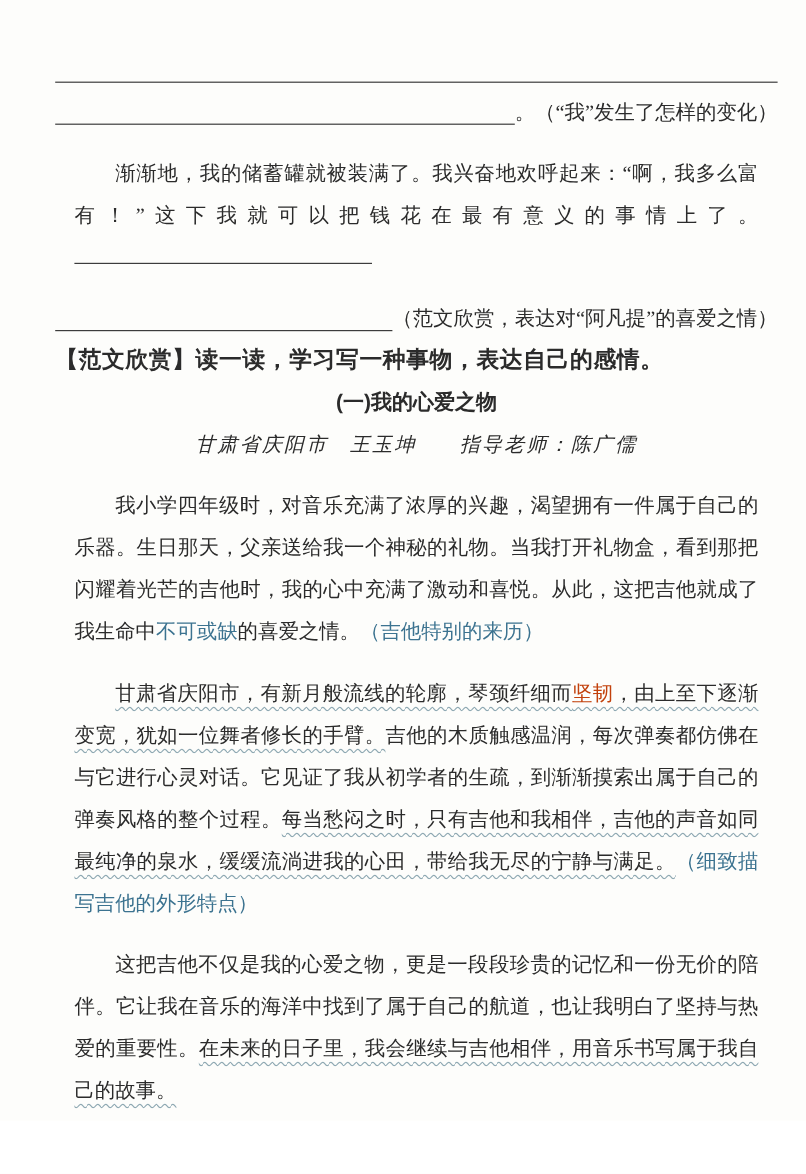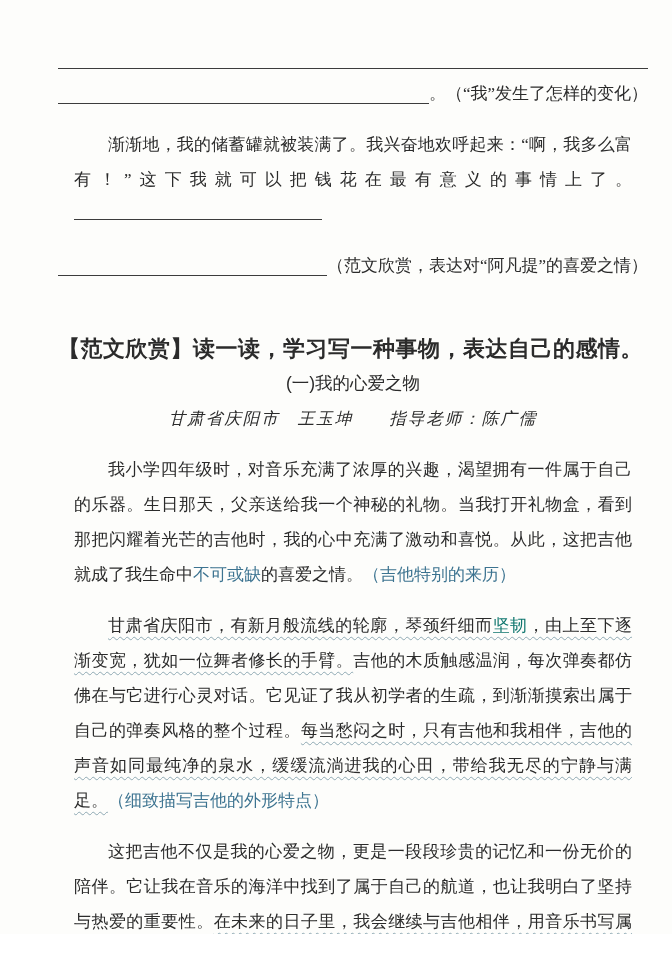--- a/index.html
+++ b/index.html
@@ -6,21 +6,21 @@
     margin: 0;
     padding: 0;
     background: #ffffff;
   }
   .page {
     position: relative;
     width: 672px;
     height: 934px;
     box-sizing: border-box;
     background: #fdfdfb;
-    padding: 40px 24px 0 58px;
+    padding: 40px 24px 0 46px;
     font-family: "Liberation Serif", serif;
     color: #2b2b2b;
     font-size: 17px;
     line-height: 35px;
     overflow: hidden;
   }
   
   .rule {
     height: 28px;
     border-bottom: 1.6px solid #3c3c3c;
@@ -49,28 +49,27 @@
   
   .para {
     margin: 16px;
     text-indent: 2em;
     text-align: justify;
   }
   
   .section-header {
     font-family: "Liberation Sans", sans-serif;
     font-weight: bold;
-    font-size: 22px;
+    font-size: 19px;
     line-height: 35px;
     letter-spacing: 0.5px;
-    margin-top: 48px;
   }
   .essay-title {
     font-family: "Liberation Sans", sans-serif;
-    font-weight: normal;
+    font-weight: bold;
     font-size: 17.5px;
     text-align: center;
     line-height: 35px;
   }
   .byline {
     text-align: center;
     font-size: 16.5px;
     line-height: 35px;
     letter-spacing: 2px;
     font-style: italic;
@@ -80,21 +79,21 @@
   
   .teal { color: #3c7390; }
   .wavy {
     text-decoration-line: underline;
     text-decoration-style: wavy;
     text-decoration-color: #8fa9b3;
     text-decoration-thickness: 1px;
     text-underline-offset: 5px;
   }
   .teal-wavy {
-    color: #0f766e;
+    color: #c2410c;
     text-decoration-line: underline;
     text-decoration-style: wavy;
     text-decoration-color: #8fa9b3;
     text-decoration-thickness: 1px;
     text-underline-offset: 5px;
   }
 </style>
 </head>
 <body>
 

